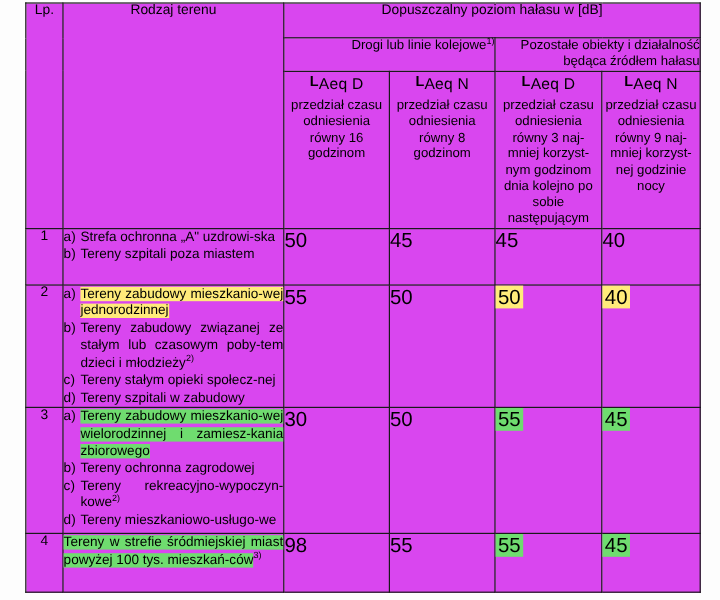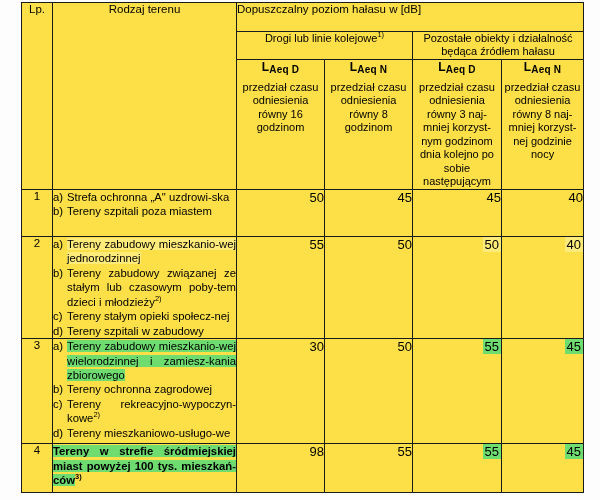--- a/index.html
+++ b/index.html
@@ -31,62 +31,63 @@
     table-layout: fixed;
     background: #ffffff;
   }
 
   table.noise-table td,
   table.noise-table th {
     border: 1.6px solid #1a1a1a;
     vertical-align: top;
     padding: 0;
     font-weight: normal;
-    background: #fde047;
+    background: #d946ef;
   }
 
   
   col.c-lp    { width: 31px; }
   col.c-type  { width: 184px; }
   col.c-d1    { width: 88px; }
   col.c-n1    { width: 88px; }
   col.c-d2    { width: 89px; }
   col.c-n2    { width: 82px; }
 
   
   .h-lp, .h-type {
     text-align: center;
     font-size: 11.5px;
     padding-top: 6px;
   }
   .h-group {
+    text-align: center;
     font-size: 11.5px;
     padding: 5px 2px 5px 2px;
   }
   .h-sub {
-    text-align: center;
+    text-align: right;
     font-size: 11px;
     line-height: 1.22;
     padding: 5px 4px 5px 4px;
   }
   .h-unit {
     text-align: center;
     font-size: 11px;
     padding: 5px 3px 6px 3px;
   }
   .h-unit .sym {
     display: block;
     font-weight: bold;
     font-size: 12px;
     margin-bottom: 7px;
     letter-spacing: .2px;
   }
   .h-unit .sym sub {
-    font-size: 10px;
-    font-weight: bold;
+    font-size: 13px;
+    font-weight: normal;
     vertical-align: baseline;
     position: relative;
     top: 2px;
   }
   .h-unit .desc {
     display: block;
     font-size: 11px;
     line-height: 1.23;
   }
 
@@ -102,22 +103,22 @@
     font-size: 11.5px;
     font-weight: bold;
     padding-top: 6px;
   }
   td.type {
     font-size: 11.3px;
     line-height: 1.28;
     padding: 5px 5px 6px 6px;
   }
   td.val {
-    text-align: right;
-    font-size: 13px;
+    text-align: left;
+    font-size: 17px;
     font-weight: bold;
     padding-top: 6px;
   }
 
   
   .items { display: block; }
   .item {
     display: flex;
     align-items: flex-start;
     margin-bottom: 0px;
@@ -132,21 +133,20 @@
     text-align: justify;
     text-justify: inter-word;
     font-size: 11.3px;
   }
   .plain-txt {
     display: block;
     text-align: justify;
     text-justify: inter-word;
     font-size: 11.3px;
     line-height: 1.28;
-    font-weight: bold;
   }
 
   
   .hl-yellow { background: #ffeb7a; }
   .hl-green  { background: #6fdc6f; }
 
   .val .hl-yellow,
   .val .hl-green {
     padding: 0 2px;
   }
@@ -197,21 +197,21 @@
         <td class="h-unit">
           <span class="sym"><span>L</span><sub>Aeq N</sub></span>
           <span class="desc">przedział czasu odniesienia równy 8 godzinom</span>
         </td>
         <td class="h-unit">
           <span class="sym"><span>L</span><sub>Aeq D</sub></span>
           <span class="desc">przedział czasu odniesienia równy 3 naj- mniej korzyst- nym godzinom dnia kolejno po sobie następującym</span>
         </td>
         <td class="h-unit">
           <span class="sym"><span>L</span><sub>Aeq N</sub></span>
-          <span class="desc">przedział czasu odniesienia równy 8 naj- mniej korzyst- nej godzinie nocy</span>
+          <span class="desc">przedział czasu odniesienia równy 9 naj- mniej korzyst- nej godzinie nocy</span>
         </td>
       </tr>
 
       <tr class="row-1">
         <td class="lp">1</td>
         <td class="type">
           <span class="items">
               <span class="item">
                 <span class="mark">a)</span>
                 <span class="txt"><span>Strefa ochronna „A" uzdrowi-ska</span></span>

